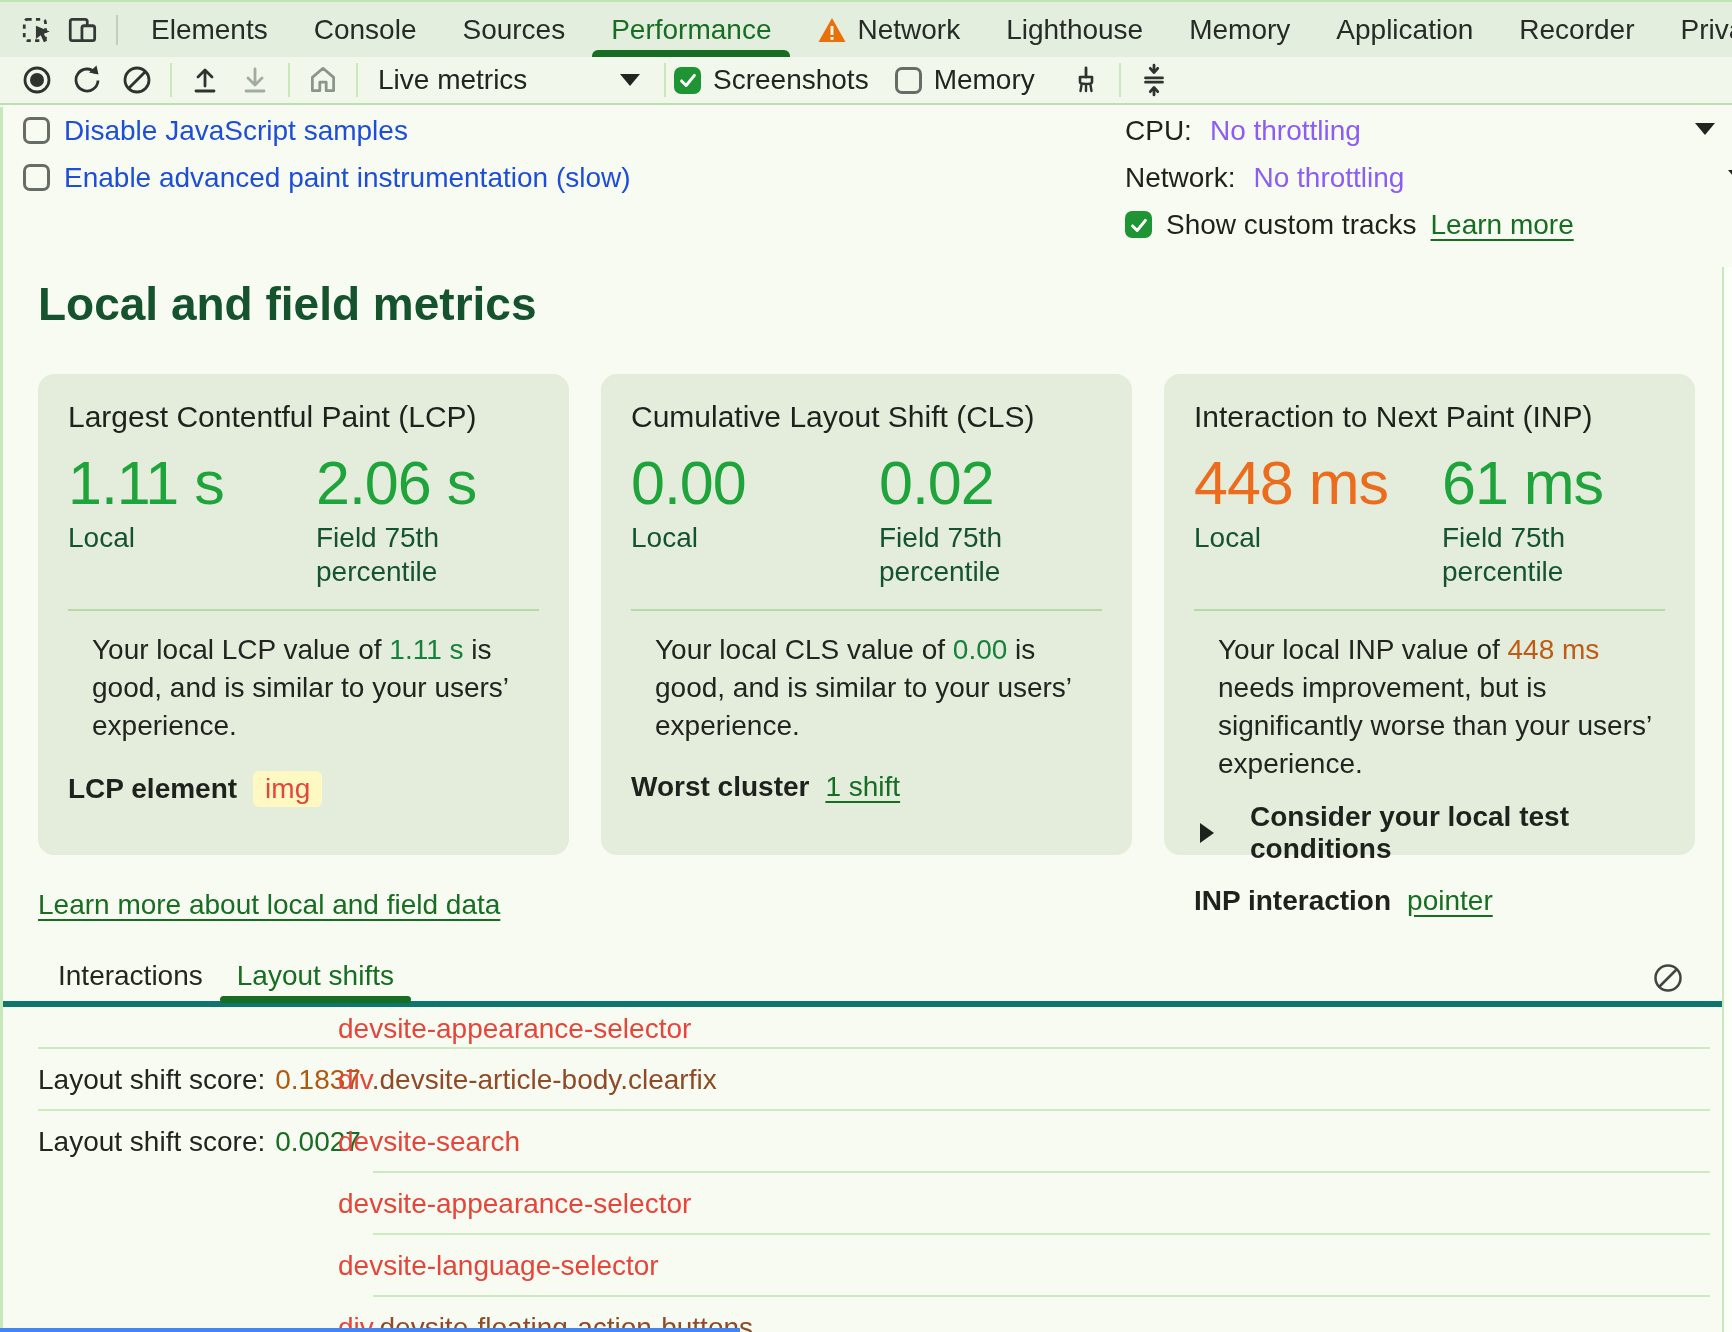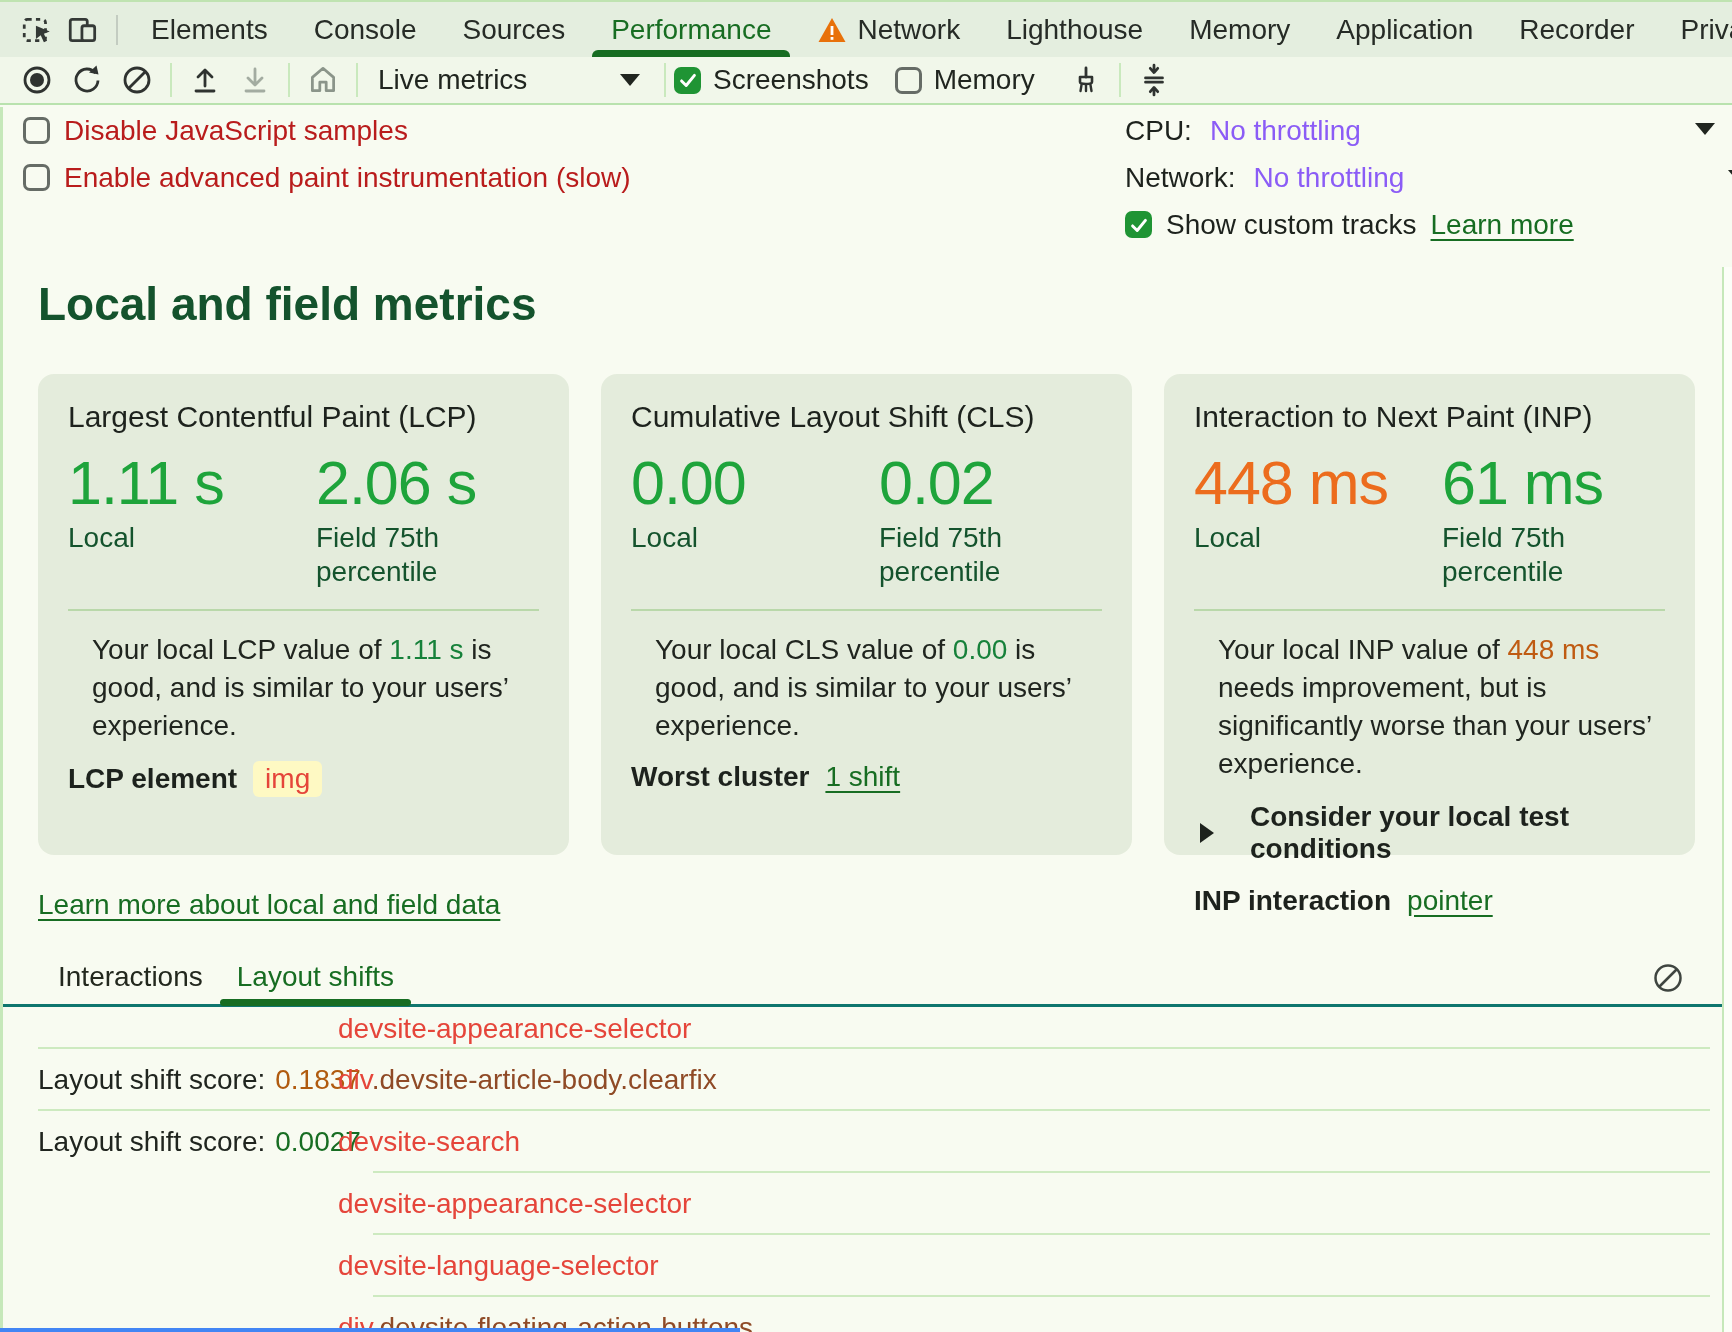--- a/index.html
+++ b/index.html
@@ -38,21 +38,21 @@
     width:290px; padding:0 16px 0 12px; font-size:28px; color:#20251f; cursor:pointer;
   }
   .caret { width:0; height:0; border-left:10px solid transparent; border-right:10px solid transparent; border-top:12px solid #20251f; }
   .cb { width:27px; height:27px; border-radius:7px; flex:none; cursor:pointer; }
   .cb.off { border:3px solid #666c66; background:transparent; }
   .cb.on  { background:#1f9434; display:flex; align-items:center; justify-content:center; }
   .cblabel { font-size:28px; color:#20251f; margin:0 26px 0 12px; cursor:default; }
   
   .panel { position:absolute; top:107px; left:0; right:0; bottom:0; border-left:3px solid #c6e8ba; background:#f8fbf1; }
   .optrow { height:47px; display:flex; align-items:center; padding-left:20px; }
-  .optrow .label { font-size:28px; margin-left:14px; color:#b91c1c; cursor:default; }
+  .optrow .label { font-size:28px; margin-left:14px; color:#1d4ed8; cursor:default; }
   .throttle { position:absolute; top:0; left:1122px; width:620px; }
   .throw { height:47px; display:flex; align-items:center; position:relative; font-size:28px; }
   .throw .tlabel { color:#1d221d; }
   .throw .tvalue { margin-left:18px; color:#8b5cf6; cursor:pointer; }
   .throw .caret { position:absolute; top:16px; }
   .greenlink { color:#176d22; text-decoration:underline; text-underline-offset:5px; cursor:pointer; }
   
   .scrollarea { position:absolute; top:160px; left:0; right:0; bottom:0; overflow:hidden; }
   .gutter { position:absolute; top:0; right:0; bottom:0; width:10px; background:#fcfef8; border-left:2px solid #c6e8ba; }
   h1.heading { position:absolute; top:10px; left:35px; font-size:46px; font-weight:700; color:#14532d; }
@@ -64,28 +64,28 @@
   .card h2 { font-size:30px; font-weight:500; color:#1d221d; }
   .vals { display:flex; margin-top:16px; }
   .vcol1 { width:248px; flex:none; }
   .vcol2 { flex:1; }
   .big { font-size:61px; line-height:66px; letter-spacing:-1px; }
   .big.green { color:#1ea43b; } .big.orange { color:#ec6c1d; }
   .vlabel { font-size:28px; line-height:34px; margin-top:5px; color:#14532d; max-width:180px; }
   .cdiv { height:2px; background:#b9d8aa; margin-top:20px; }
   .cpara { font-size:28px; line-height:38px; margin-top:20px; color:#20251f;margin-left:24px; }
   .inline-green { color:#16813a; } .inline-orange { color:#bf5b12; }
-  .cfoot { margin-top:16px; font-size:28px; display:flex; align-items:center; gap:16px; }
+  .cfoot { margin-top:26px; font-size:28px; display:flex; align-items:center; gap:16px; }
   .cfoot .flabel { font-weight:600; color:#1d221d; }
   .chip { background:#fef9c3; color:#e5453a; border-radius:6px; padding:2px 12px; font-size:28px; }
   .expand { margin-top:18px; display:flex; align-items:center; gap:36px; font-size:28px; font-weight:600; color:#1d221d; cursor:pointer; }
   .tri { width:0; height:0; border-top:10px solid transparent; border-bottom:10px solid transparent; border-left:14px solid #1d221d; flex:none; margin-left:6px; }
   .learnrow { position:absolute; top:622px; left:35px; font-size:28px; }
   
-  .logtabs { position:absolute; top:683px; left:0; right:10px; height:57px; border-bottom:3px solid #0f766e; display:flex; align-items:center; padding-left:38px; }
+  .logtabs { position:absolute; top:683px; left:0; right:10px; height:57px; border-bottom:6px solid #0f766e; display:flex; align-items:center; padding-left:38px; }
   .logtab { padding:0 17px; font-size:28px; font-weight:500; color:#23281e; height:100%; display:flex; align-items:center; position:relative; cursor:pointer; }
   .logtab.active { color:#176d22; }
   .logtab.active::after { content:""; position:absolute; left:0; right:0; bottom:-2px; height:7px; border-radius:6px; background:#176d22; }
   .logclear { position:absolute; right:38px; top:12px; cursor:pointer; }
   .table { position:absolute; top:742px; left:0; right:10px; bottom:0; overflow:hidden; }
   .trow { display:flex; align-items:center; position:relative; height:62px; }
   .trow.first { height:40px; }
   .trow .score { width:335px; flex:none; padding-left:35px; font-size:28px; color:#20251f; white-space:nowrap; }
   .trow .sv { margin-left:10px; }
   .sv.orange { color:#b05a0e; } .sv.green { color:#176d22; }

